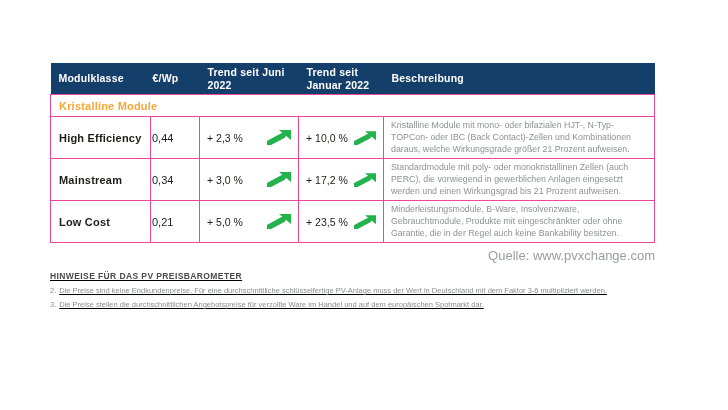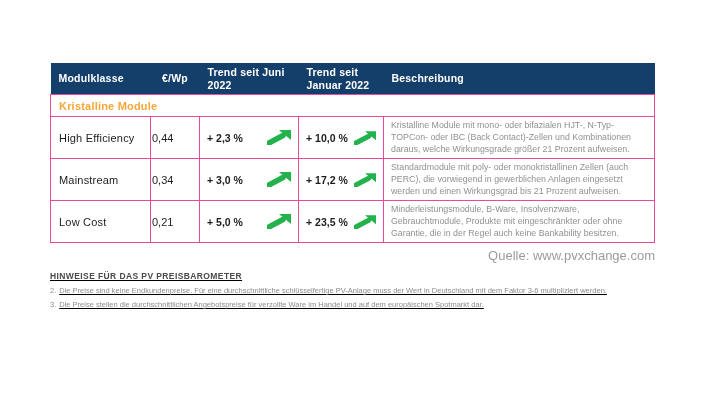--- a/index.html
+++ b/index.html
@@ -19,33 +19,33 @@
   col.c-jan    { width:85px; }
   col.c-desc   { width:auto; }
 
   thead th {
     background:#153f6b; color:#ffffff;
     font-size:10.5px; font-weight:bold; letter-spacing:0.2px;
     text-align:left; vertical-align:middle;
     padding:3px 8px; height:25px; line-height:1.2;
     border:none;
   }
-  thead th.center { text-align:center; padding:3px 2px;margin-top:29px; }
+  thead th.center { padding:3px 2px;margin-top:29px; }
 
   tbody td { border:1px solid #ec4899; vertical-align:middle; }
 
   tr.section-row td {
     color:#f7a738; font-weight:bold; font-size:11px;
     padding:4px 8px; height:13px; letter-spacing:0.2px;
   }
 
   tr.data-row { height:39px; }
-  td.cell-class { font-weight:normal; font-size:11px; color:#1d1d1b; padding:4px 8px; letter-spacing:0.2px; }
+  td.cell-class { font-weight:bold; font-size:11px; color:#1d1d1b; padding:4px 8px; letter-spacing:0.2px; }
   td.cell-price { font-size:11px; color:#1d1d1b; text-align:left; }
-  td.cell-trend { font-size:10.5px; color:#1d1d1b; padding:0 7px;font-weight:bold; }
+  td.cell-trend { font-size:10.5px; color:#1d1d1b; padding:0 7px; }
   .trend-wrap { display:flex; align-items:center; justify-content:space-between; }
   .arrow { flex:0 0 auto; display:block; }
   td.cell-desc { font-size:8.8px; color:#8e9092; padding:3px 7px; line-height:1.33; }
 
   .source-line { text-align:right; font-size:13px; color:#9a9c9e; margin-top:5px; }
 
   .notes { margin-top:8px;text-decoration:underline; }
   .notes-title { font-size:8.5px; font-weight:bold; color:#4a4a4a; letter-spacing:0.4px; }
   .note-item { font-size:7.5px; color:#8a8c8e; margin-top:5px; line-height:9px; white-space:nowrap; }
   .note-item:first-of-type { margin-top:11px; }

